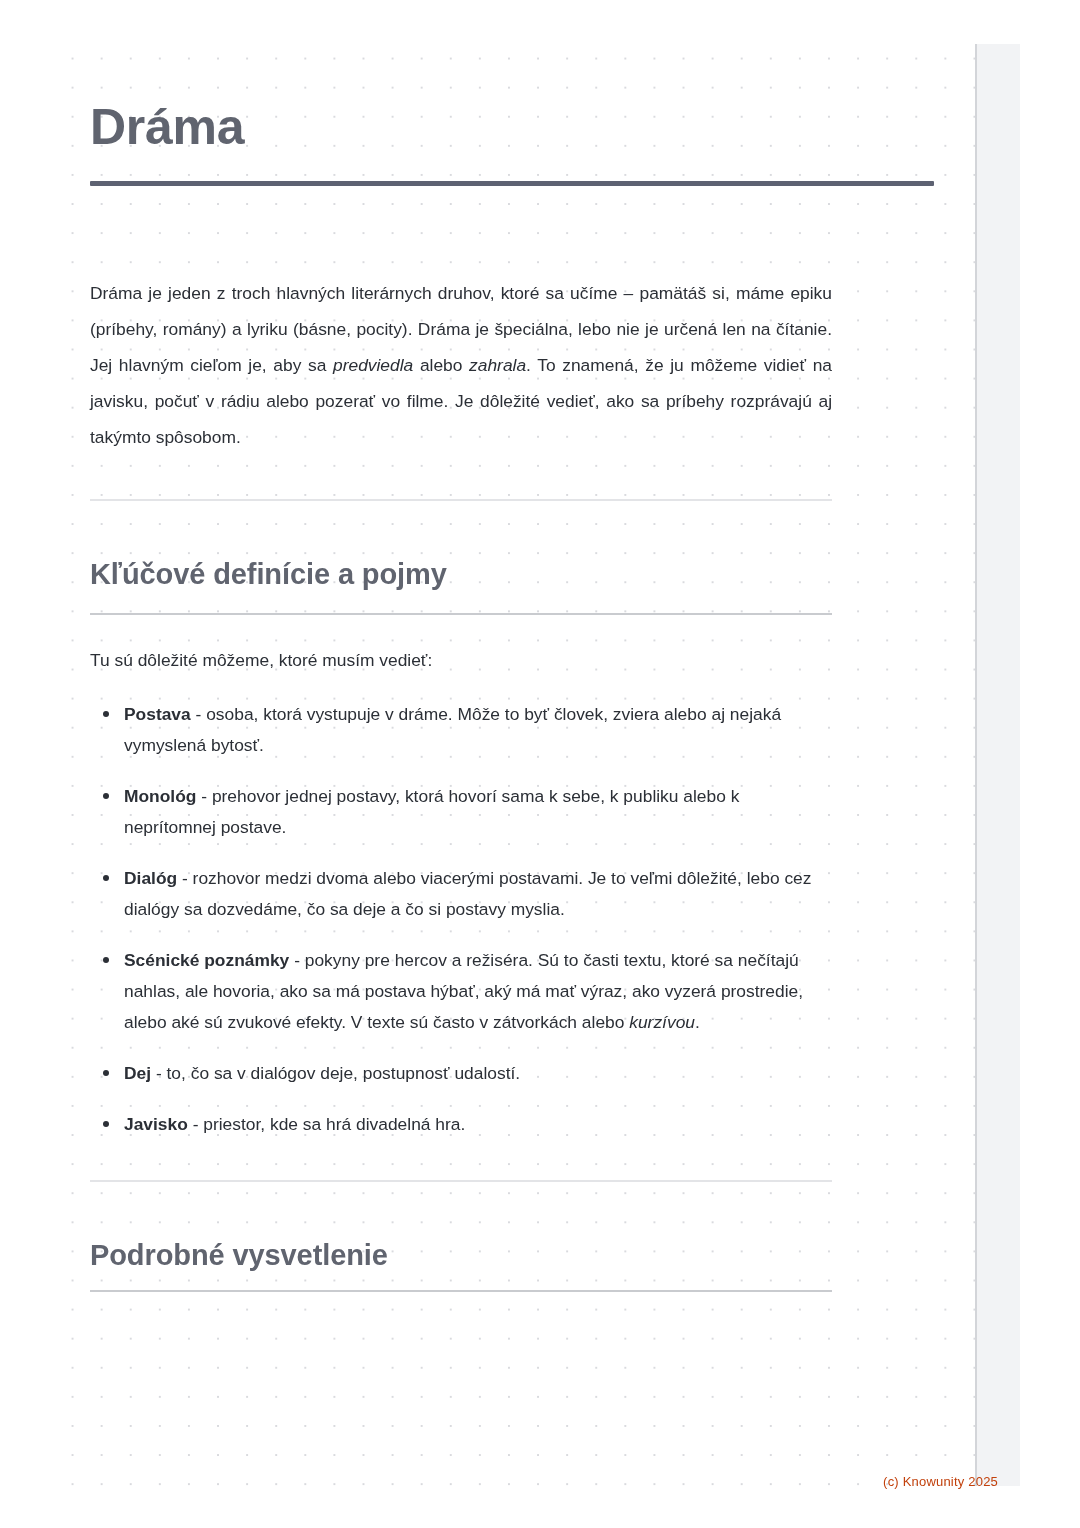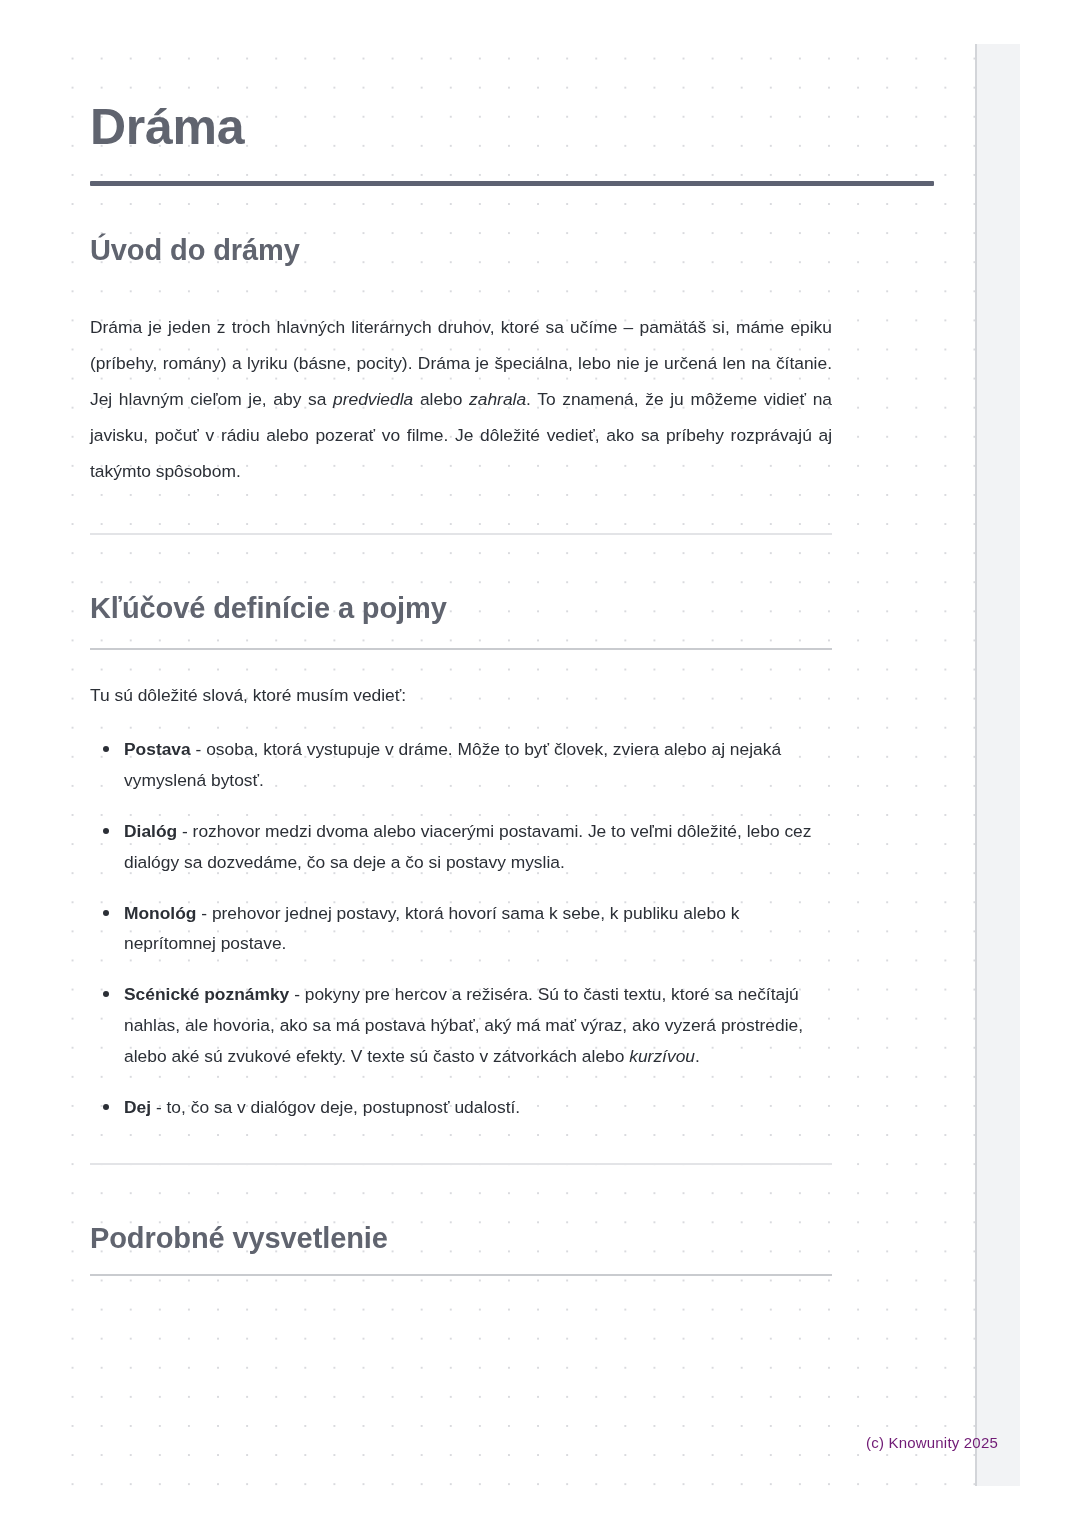--- a/index.html
+++ b/index.html
@@ -149,77 +149,77 @@
     height: 6px;
     border-radius: 50%;
     background: #2b2f36;
   }
   ul.terms li b { font-weight: bold; }
   ul.terms li i { font-style: italic; text-align: center; }
 
   .footer-note {
     position: absolute;
     left: 0;
-    top: 1434px;
+    top: 1474px;
     width: 1020px;
     text-align: right;
     padding-right: 22px;
     box-sizing: border-box;
-    font-size: 15px;
-    color: #701a75;
+    font-size: 13px;
+    color: #c2410c;
     letter-spacing: 0.2px;
   }
 </style>
 </head>
 <body>
 
 <div id="page">
 
   <div id="dotgrid"></div>
   <div id="edge-strip"></div>
   <div id="edge-line"></div>
 
   <div id="content">
 
     <h1 class="doc-title">Dráma</h1>
 
     <div class="title-rule"></div>
 
     <div class="h-gap-1"></div>
 
-    <h2 class="section-heading">Úvod do drámy</h2>
 
     <div style="height:42px"></div>
 
     <p class="para" id="intro-paragraph"><span>Dráma je jeden z troch hlavných literárnych druhov, ktoré sa učíme – pamätáš si, máme epiku (príbehy, romány) a lyriku (básne, pocity). Dráma je špeciálna, lebo nie je určená len na čítanie. Jej hlavným cieľom je, aby sa </span><em>predviedla</em><span> alebo </span><em>zahrala</em><span>. To znamená, že ju môžeme vidieť na javisku, počuť v rádiu alebo pozerať vo filme. Je dôležité vedieť, ako sa príbehy rozprávajú aj takýmto spôsobom.</span></p>
 
     <div style="height:44px"></div>
 
     <div class="thin-rule"></div>
 
     <div style="height:56px"></div>
 
     <h2 class="section-heading">Kľúčové definície a pojmy</h2>
 
     <div style="height:22px"></div>
 
     <div class="heading-rule"></div>
 
     <div style="height:32px"></div>
 
-    <p class="lead-line">Tu sú dôležité slová, ktoré musím vedieť:</p>
+    <p class="lead-line">Tu sú dôležité môžeme, ktoré musím vedieť:</p>
 
     <div style="height:26px"></div>
 
     <ul class="terms" id="terms-list">
         <li><span class="bullet-dot"></span><b>Postava</b><span> - </span><span>osoba, ktorá vystupuje v dráme. Môže to byť človek, zviera alebo aj nejaká vymyslená bytosť.</span></li>
+        <li><span class="bullet-dot"></span><b>Monológ</b><span> - </span><span>prehovor jednej postavy, ktorá hovorí sama k sebe, k publiku alebo k neprítomnej postave.</span></li>
         <li><span class="bullet-dot"></span><b>Dialóg</b><span> - </span><span>rozhovor medzi dvoma alebo viacerými postavami. Je to veľmi dôležité, lebo cez dialógy sa dozvedáme, čo sa deje a čo si postavy myslia.</span></li>
-        <li><span class="bullet-dot"></span><b>Monológ</b><span> - </span><span>prehovor jednej postavy, ktorá hovorí sama k sebe, k publiku alebo k neprítomnej postave.</span></li>
         <li><span class="bullet-dot"></span><b>Scénické poznámky</b><span> - </span><span>pokyny pre hercov a režiséra. Sú to časti textu, ktoré sa nečítajú nahlas, ale hovoria, ako sa má postava hýbať, aký má mať výraz, ako vyzerá prostredie, alebo aké sú zvukové efekty. V texte sú často v zátvorkách alebo </span><i>kurzívou</i><span>.</span></li>
         <li><span class="bullet-dot"></span><b>Dej</b><span> - </span><span>to, čo sa v dialógov deje, postupnosť udalostí.</span></li>
+        <li><span class="bullet-dot"></span><b>Javisko</b><span> - </span><span>priestor, kde sa hrá divadelná hra.</span></li>
       </ul>
 
     <div style="height:40px"></div>
 
     <div class="thin-rule"></div>
 
     <div style="height:56px"></div>
 
     <h2 class="section-heading">Podrobné vysvetlenie</h2>
 

